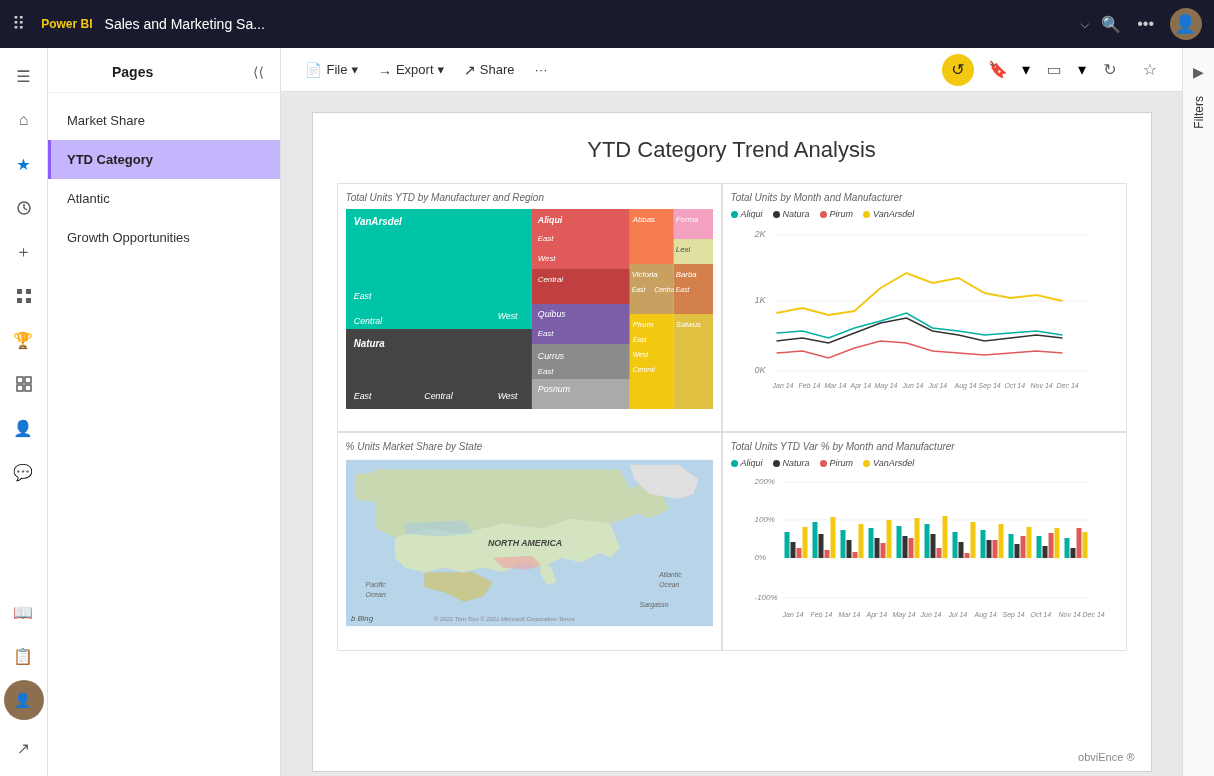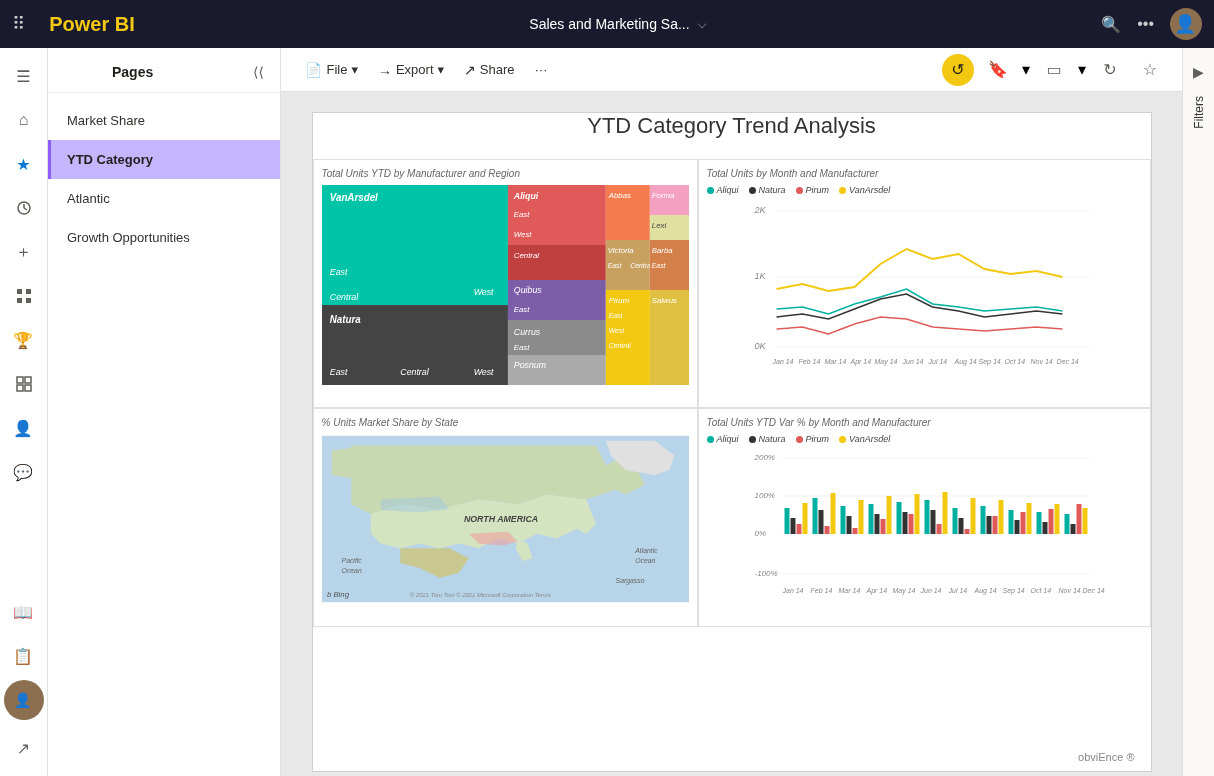--- a/index.html
+++ b/index.html
@@ -8,26 +8,26 @@
     
     .top-bar {
       height: 48px;
       background: #1a1a2e;
       display: flex;
       align-items: center;
       padding: 0 12px;
       gap: 12px;
     }
     .top-bar-grid { color: #ccc; font-size: 18px; cursor: pointer; }
-    .top-bar-logo { color: #f2c811; font-weight: 700; font-size: 20px; margin-left: 12px; }
+    .top-bar-logo { color: #f2c811; font-weight: 700; font-size: 12px; margin-left: 4px; }
     .top-bar-title {
       flex: 1;
       display: flex;
       align-items: center;
-      justify-content: center;
+      justify-content: space-between;
       gap: 8px;
       color: #fff;
       font-size: 14px;
     }
     .top-bar-title .dropdown-arrow { color: #aaa; font-size: 12px; }
     .top-bar-actions { display: flex; align-items: center; gap: 16px; }
     .top-bar-actions .icon { color: #ccc; font-size: 16px; cursor: pointer; }
     .avatar { width: 32px; height: 32px; border-radius: 50%; background: #8b6f4e; overflow: hidden; display: flex; align-items: center; justify-content: center; cursor: pointer; }
 
     
@@ -127,20 +127,21 @@
       overflow: auto;
       padding: 20px;
       position: relative;
     }
     .report-page {
       background: #fff;
       width: 840px;
       min-height: 660px;
       margin: 0 auto;
       border: 1px solid #d0d0d0;
+      padding: 24px;
       position: relative;
     }
     .report-title {
       text-align: center;
       font-size: 22px;
       color: #333;
       font-weight: 400;
       margin-bottom: 20px;
     }
 

